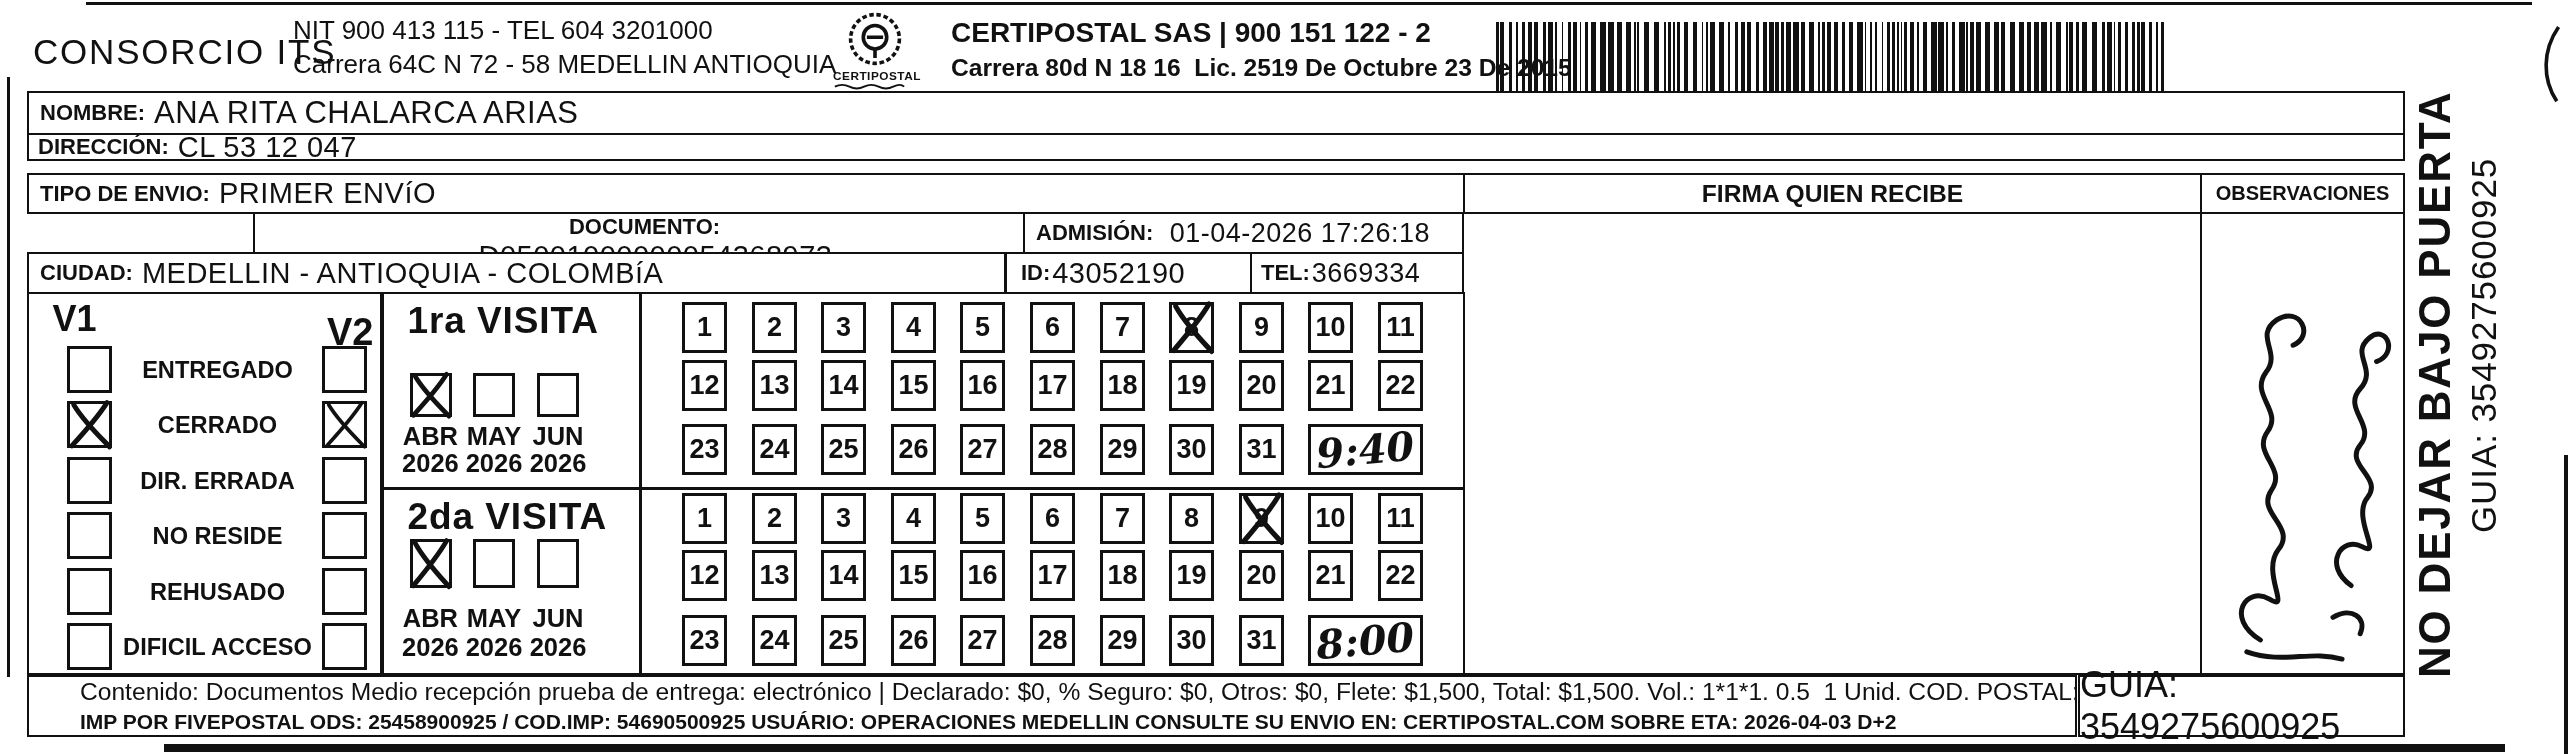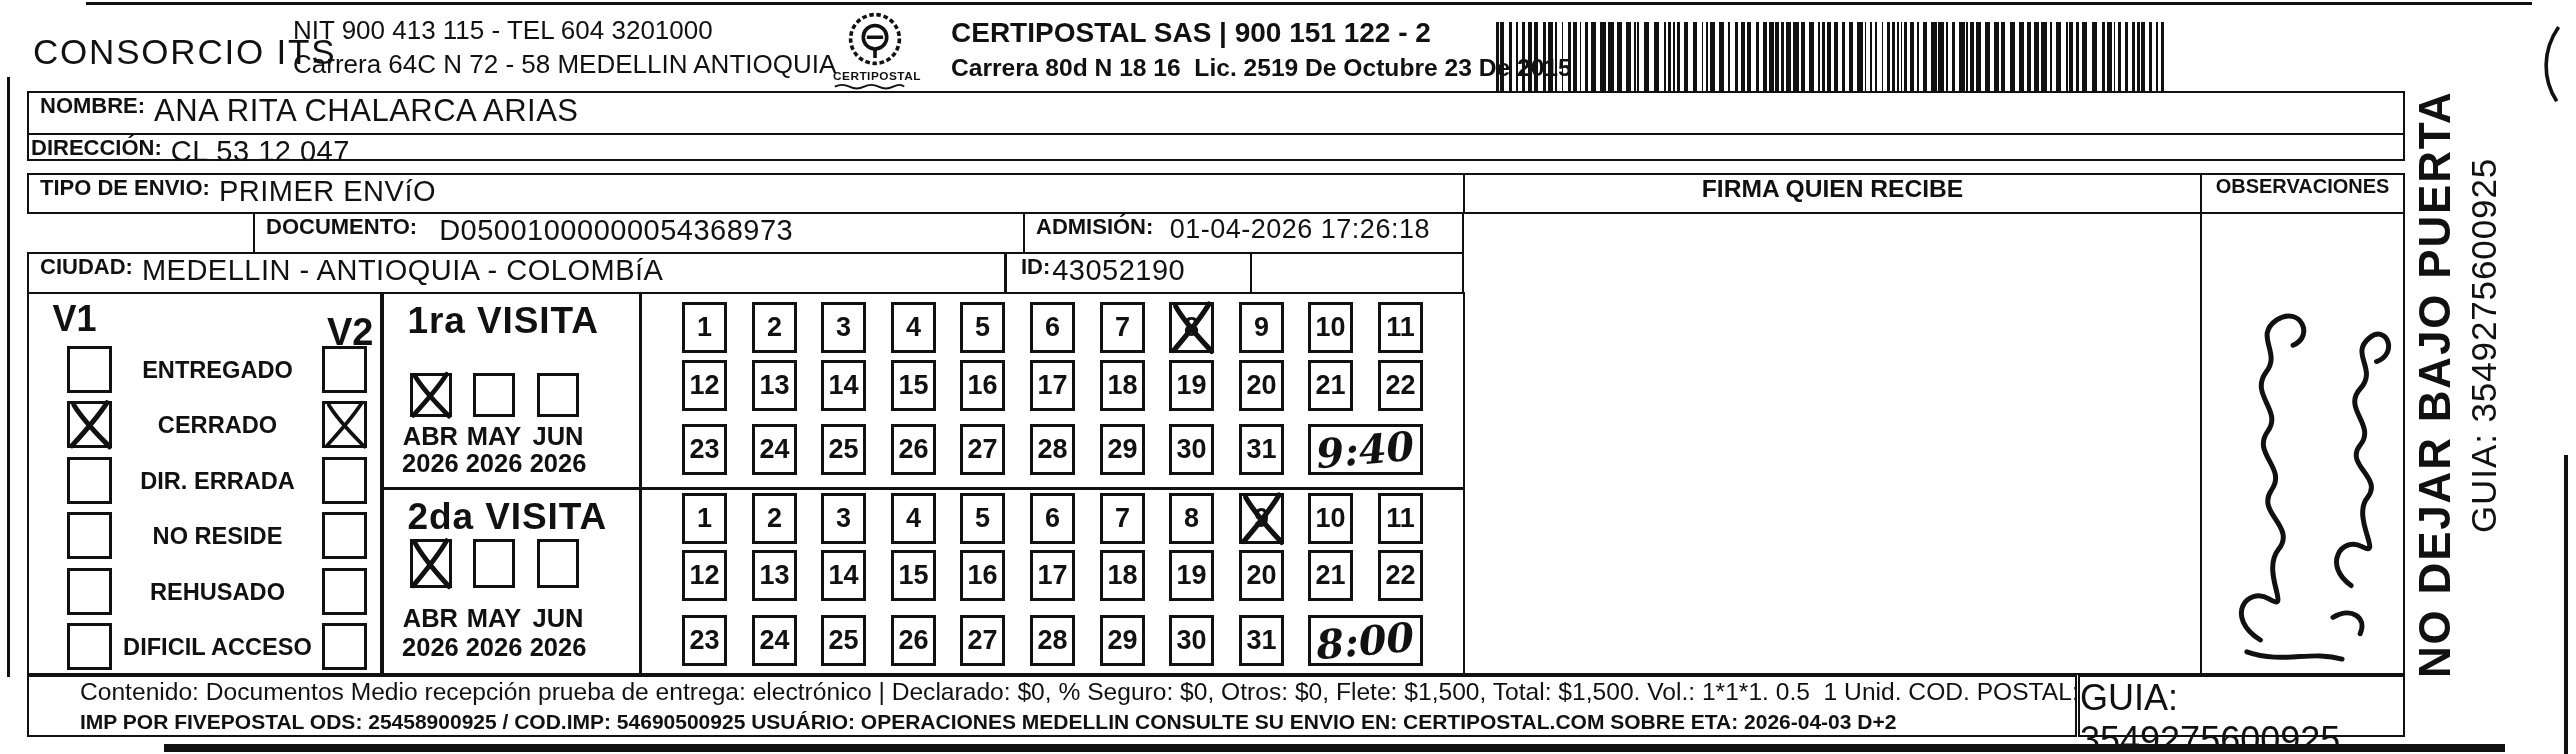--- a/index.html
+++ b/index.html
@@ -1,19 +1,19 @@
 <!DOCTYPE html>
 <html style="font-size:14.5px"><head>
 <meta charset="utf-8">
 <style>
   html,body{margin:0;padding:0;background:#e8e8e8;}
   .page{position:relative;width:2576px;height:755px;background:#fff;
         font-family:"Liberation Sans",sans-serif;color:#111;overflow:hidden;}
   .cell{position:absolute;border:2.7px solid #111;box-sizing:border-box;background:#fff;
-        display:flex;}
+        display:flex;align-items:center;}
   .cell .lbl{font-weight:700;font-size:22px;white-space:pre;}
   .cell .val{font-size:29px;margin-left:9px;letter-spacing:0.5px;white-space:pre;}
   .hdrtxt{position:absolute;white-space:pre;line-height:1.2;}
   .scanline{position:absolute;background:#111;}
   .vtext{position:absolute;writing-mode:vertical-rl;transform:rotate(180deg);
          white-space:nowrap;display:flex;align-items:center;justify-content:center;}
   .center{justify-content:center;}
   svg{display:block;}
 </style>
 </head>
@@ -150,52 +150,56 @@
       <div style="flex: 0 0 auto; background: rgb(17, 17, 17); height: 100%; width: 3.6px; margin-right: 3.6px;"></div>
       <div style="flex: 0 0 auto; background: rgb(17, 17, 17); height: 100%; width: 3.6px; margin-right: 3.6px;"></div>
       <div style="flex: 0 0 auto; background: rgb(17, 17, 17); height: 100%; width: 2.7px; margin-right: 2.7px;"></div>
       <div style="flex: 0 0 auto; background: rgb(17, 17, 17); height: 100%; width: 2.7px; margin-right: 2.7px;"></div>
     </div>
 
   <div class="cell" style="left:27px;top:91px;width:2378px;height:44px;padding-left:11px;">
     <span class="lbl">NOMBRE:</span>
     <span class="val" style="font-size:31px;">ANA RITA CHALARCA ARIAS</span>
   </div>
-  <div class="cell" style="left:27px;top:133px;width:2378px;height:28px;padding-left:2px;">
+  <div class="cell" style="left:27px;top:133px;width:2378px;height:28px;padding-left:9px;">
     <span class="lbl">DIRECCIÓN:</span>
     <span class="val">CL 53 12 047</span>
   </div>
 
   <div class="cell center" style="left:1462px;top:173px;width:741px;height:41px;">
     <span style="font-size:24.6px;font-weight:700;">FIRMA QUIEN RECIBE</span>
   </div>
   <div class="cell" style="left:27px;top:173px;width:1438px;height:41px;padding-left:11px;">
     <span class="lbl">TIPO DE ENVIO:</span>
     <span class="val">PRIMER ENVíO</span>
   </div>
   <div class="cell center" style="left:2200px;top:173px;width:205px;height:41px;">
     <span style="font-size:20px;font-weight:700;">OBSERVACIONES</span>
   </div>
 
-  <div class="cell" style="left:253px;top:212px;width:772px;height:42px;padding-left:11px;">
+  <div class="cell" style="left:253px;top:212px;width:772px;height:42px;padding-left:11px;flex-direction:column;">
     <span class="lbl">DOCUMENTO:</span>
     <span class="val" style="margin-left:22px;">D05001000000054368973</span>
   </div>
   <div class="cell" style="left:1023px;top:212px;width:442px;height:42px;padding-left:11px;">
     <span class="lbl">ADMISIÓN:</span>
     <span class="val" style="margin-left:16.4px;font-size:27px;">01-04-2026 17:26:18</span>
   </div>
 
   <div class="cell" style="left:27px;top:252px;width:979px;height:42px;padding-left:11px;">
     <span class="lbl">CIUDAD:</span>
     <span class="val">MEDELLIN - ANTIOQUIA - COLOMBíA</span>
   </div>
   <div class="cell" style="left:1005px;top:252px;width:247px;height:42px;padding-left:14px;">
     <span class="lbl">ID:</span>
     <span class="val" style="margin-left:1.8px;">43052190</span>
+  </div>
+  <div class="cell" style="left:1250px;top:252px;width:215px;height:42px;padding-left:9px;">
+    <span class="lbl">TEL:</span>
+    <span class="val" style="margin-left:1.8px;font-size:27px;">3669334</span>
   </div>
 
   <div class="cell" style="left:1462px;top:212px;width:741px;height:463px;"></div>
   <div class="cell" style="left:2200px;top:212px;width:205px;height:463px;">
     <div style="position:absolute;left:3.6px;top:12.7px;">
       <svg width="195" height="436" viewBox="0 0 215 480" fill="none" stroke="#111" stroke-width="5.5" stroke-linecap="round">
         <path d="M60 455 C20 430 45 395 70 410 C95 425 60 380 80 355 C100 330 55 315 72 290 C90 265 50 250 68 225 C85 202 48 185 66 160 C84 138 52 120 78 102 C104 86 120 120 96 130"></path>
         <path d="M160 395 C128 372 150 340 172 352 C196 365 160 320 178 298 C196 276 152 262 170 240 C188 218 150 200 170 178 C190 156 158 140 180 122 C200 106 212 140 188 148"></path>
         <path d="M45 468 C85 482 115 466 150 476"></path>
         <path d="M140 430 C160 418 178 430 170 448"></path>

